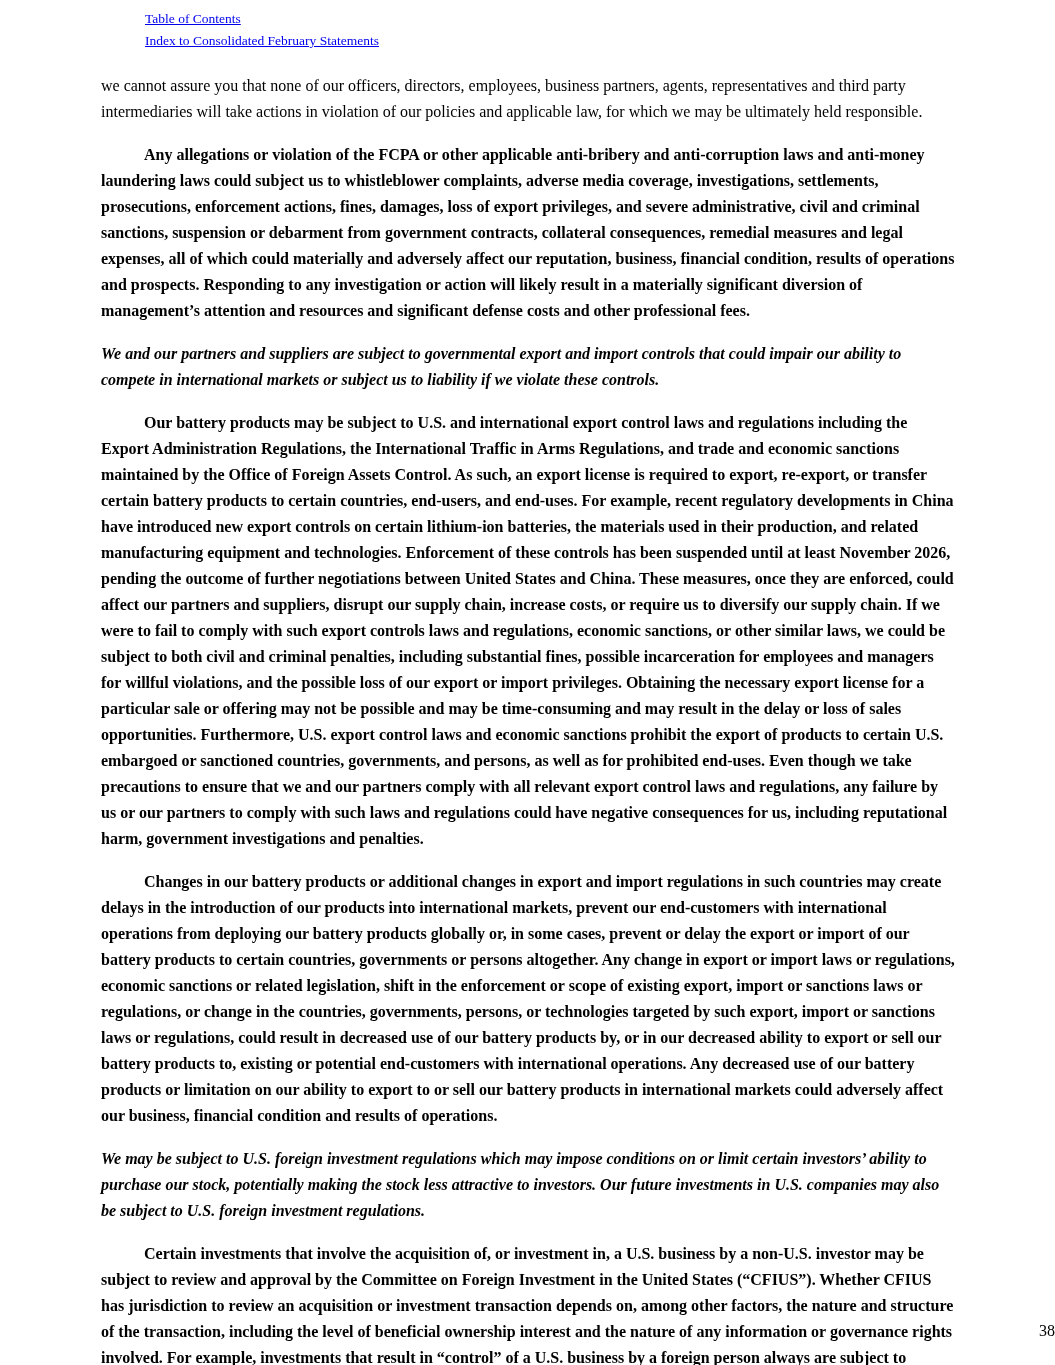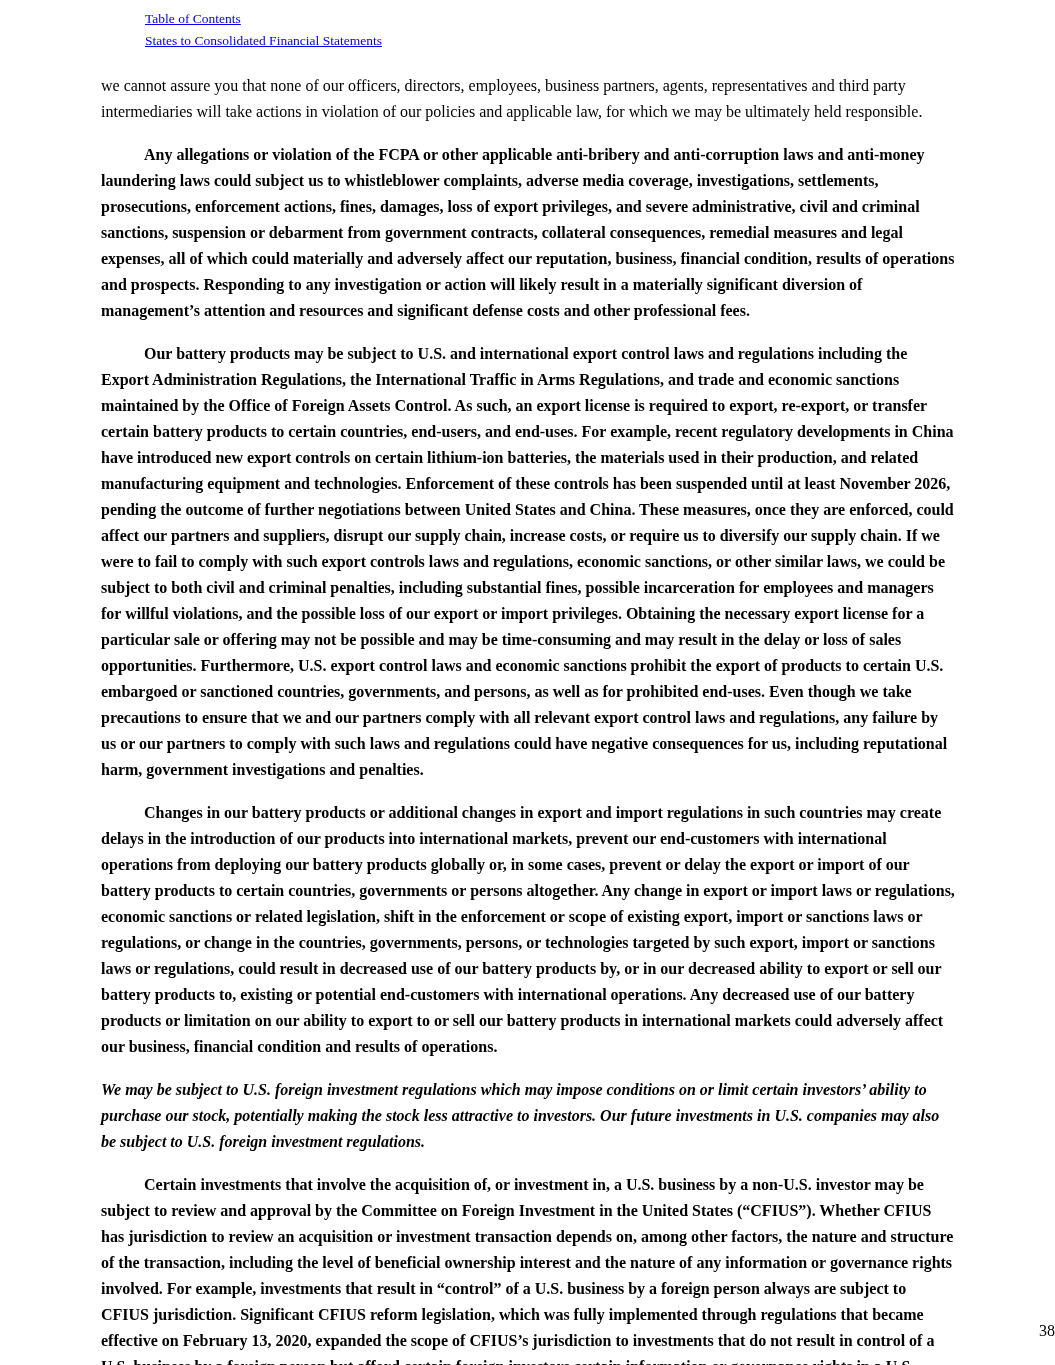--- a/index.html
+++ b/index.html
@@ -12,25 +12,26 @@
   p { margin: 0 0 17px 0; }
   p.indent { text-indent: 43px; font-weight: bold; }
   p.head { font-weight: bold; font-style: italic; }
   .page-num { position: absolute; left: 0; right: 0; top: 1322px; text-align: right; font-size: 16px; }
 </style>
 </head>
 <body>
 
 <div class="nav">
   <a href="#">Table of Contents</a>
-  <a href="#">States to Consolidated Financial Statements</a>
+  <a href="#">Index to Consolidated February Statements</a>
 </div>
 
 <div class="content">
   <p>we cannot assure you that none of our officers, directors, employees, business partners, agents, representatives and third party intermediaries will take actions in violation of our policies and applicable law, for which we may be ultimately held responsible.</p>
   <p class="indent">Any allegations or violation of the FCPA or other applicable anti-bribery and anti-corruption laws and anti-money laundering laws could subject us to whistleblower complaints, adverse media coverage, investigations, settlements, prosecutions, enforcement actions, fines, damages, loss of export privileges, and severe administrative, civil and criminal sanctions, suspension or debarment from government contracts, collateral consequences, remedial measures and legal expenses, all of which could materially and adversely affect our reputation, business, financial condition, results of operations and prospects. Responding to any investigation or action will likely result in a materially significant diversion of management’s attention and resources and significant defense costs and other professional fees.</p>
+  <p class="head">We and our partners and suppliers are subject to governmental export and import controls that could impair our ability to compete in international markets or subject us to liability if we violate these controls.</p>
   <p class="indent">Our battery products may be subject to U.S. and international export control laws and regulations including the Export Administration Regulations, the International Traffic in Arms Regulations, and trade and economic sanctions maintained by the Office of Foreign Assets Control. As such, an export license is required to export, re-export, or transfer certain battery products to certain countries, end-users, and end-uses. For example, recent regulatory developments in China have introduced new export controls on certain lithium-ion batteries, the materials used in their production, and related manufacturing equipment and technologies. Enforcement of these controls has been suspended until at least November 2026, pending the outcome of further negotiations between United States and China. These measures, once they are enforced, could affect our partners and suppliers, disrupt our supply chain, increase costs, or require us to diversify our supply chain. If we were to fail to comply with such export controls laws and regulations, economic sanctions, or other similar laws, we could be subject to both civil and criminal penalties, including substantial fines, possible incarceration for employees and managers for willful violations, and the possible loss of our export or import privileges. Obtaining the necessary export license for a particular sale or offering may not be possible and may be time-consuming and may result in the delay or loss of sales opportunities. Furthermore, U.S. export control laws and economic sanctions prohibit the export of products to certain U.S. embargoed or sanctioned countries, governments, and persons, as well as for prohibited end-uses. Even though we take precautions to ensure that we and our partners comply with all relevant export control laws and regulations, any failure by us or our partners to comply with such laws and regulations could have negative consequences for us, including reputational harm, government investigations and penalties.</p>
   <p class="indent">Changes in our battery products or additional changes in export and import regulations in such countries may create delays in the introduction of our products into international markets, prevent our end-customers with international operations from deploying our battery products globally or, in some cases, prevent or delay the export or import of our battery products to certain countries, governments or persons altogether. Any change in export or import laws or regulations, economic sanctions or related legislation, shift in the enforcement or scope of existing export, import or sanctions laws or regulations, or change in the countries, governments, persons, or technologies targeted by such export, import or sanctions laws or regulations, could result in decreased use of our battery products by, or in our decreased ability to export or sell our battery products to, existing or potential end-customers with international operations. Any decreased use of our battery products or limitation on our ability to export to or sell our battery products in international markets could adversely affect our business, financial condition and results of operations.</p>
   <p class="head">We may be subject to U.S. foreign investment regulations which may impose conditions on or limit certain investors’ ability to purchase our stock, potentially making the stock less attractive to investors. Our future investments in U.S. companies may also be subject to U.S. foreign investment regulations.</p>
   <p class="indent">Certain investments that involve the acquisition of, or investment in, a U.S. business by a non-U.S. investor may be subject to review and approval by the Committee on Foreign Investment in the United States (“CFIUS”). Whether CFIUS has jurisdiction to review an acquisition or investment transaction depends on, among other factors, the nature and structure of the transaction, including the level of beneficial ownership interest and the nature of any information or governance rights involved. For example, investments that result in “control” of a U.S. business by a foreign person always are subject to CFIUS jurisdiction. Significant CFIUS reform legislation, which was fully implemented through regulations that became effective on February 13, 2020, expanded the scope of CFIUS’s jurisdiction to investments that do not result in control of a U.S. business by a foreign person but afford certain foreign investors certain information or governance rights in a U.S. business that has a nexus to “critical technologies,” “critical infrastructure” and/or “sensitive personal data.” Based on its export control classification, some of our battery technology is considered a “critical technology.”</p>
 </div>
 
 <div class="page-num">38</div>
 
 </body></html>

